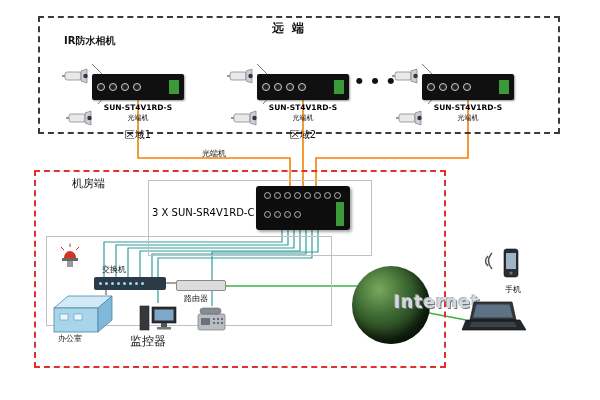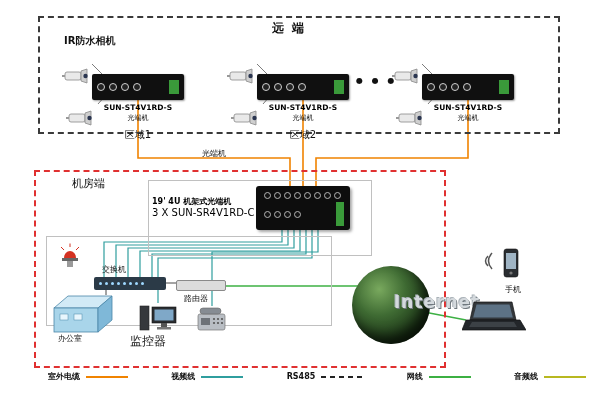--- a/index.html
+++ b/index.html
@@ -221,21 +221,20 @@
       <i class="rport"></i>
       <i class="rport"></i>
     <i class="rport"></i>
       <i class="rport"></i>
       <i class="rport"></i>
       <i class="rport"></i>
       <i class="rport"></i>
       <i class="rport"></i>
     <i class="rterm"></i>
   </div>
-  <div class="abs rack-l1">19' 4U 机架式光端机</div>
   <div class="abs rack-l2">3 X SUN-SR4V1RD-C</div>
 
   <span class="abs alarm">
     <svg viewBox="0 0 24 26">
         <g stroke="#d43222" stroke-width="1">
           <line x1="12" y1="0.5" x2="12" y2="4"></line>
           <line x1="3" y1="4" x2="6" y2="7"></line>
           <line x1="21" y1="4" x2="18" y2="7"></line>
         </g>
         <path d="M6,15 a6,7 0 0 1 12,0 z" fill="#d43222"></path>
@@ -317,36 +316,14 @@
 
   <span class="abs laptop">
     <svg viewBox="0 0 64 34">
         <polygon points="12,2 50,2 54,20 8,20" fill="#33373b" stroke="#111" stroke-width="0.7"></polygon>
         <polygon points="14.5,4.5 47.5,4.5 50.8,17.5 11.2,17.5" fill="#5d7285"></polygon>
         <polygon points="4,20 58,20 64,30 0,30" fill="#23262a" stroke="#111" stroke-width="0.7"></polygon>
         <polygon points="10,22 52,22 55,27 7,27" fill="#3c4146"></polygon>
       </svg>
   </span>
 
-  <div class="abs legend">
-    <div class="legend-item">
-      <span class="legend-label">室外电缆</span>
-      <span class="legend-line" style="--c: #f08300;"></span>
-    </div>
-    <div class="legend-item">
-      <span class="legend-label">视频线</span>
-      <span class="legend-line" style="--c: #2f9e9e;"></span>
-    </div>
-    <div class="legend-item">
-      <span class="legend-label">RS485</span>
-      <span class="legend-line dashed" style="--c: #222222;"></span>
-    </div>
-    <div class="legend-item">
-      <span class="legend-label">网线</span>
-      <span class="legend-line" style="--c: #3cb043;"></span>
-    </div>
-    <div class="legend-item">
-      <span class="legend-label">音频线</span>
-      <span class="legend-line" style="--c: #b8b820;"></span>
-    </div>
-  </div>
 
 </div>
 
 </body></html>

